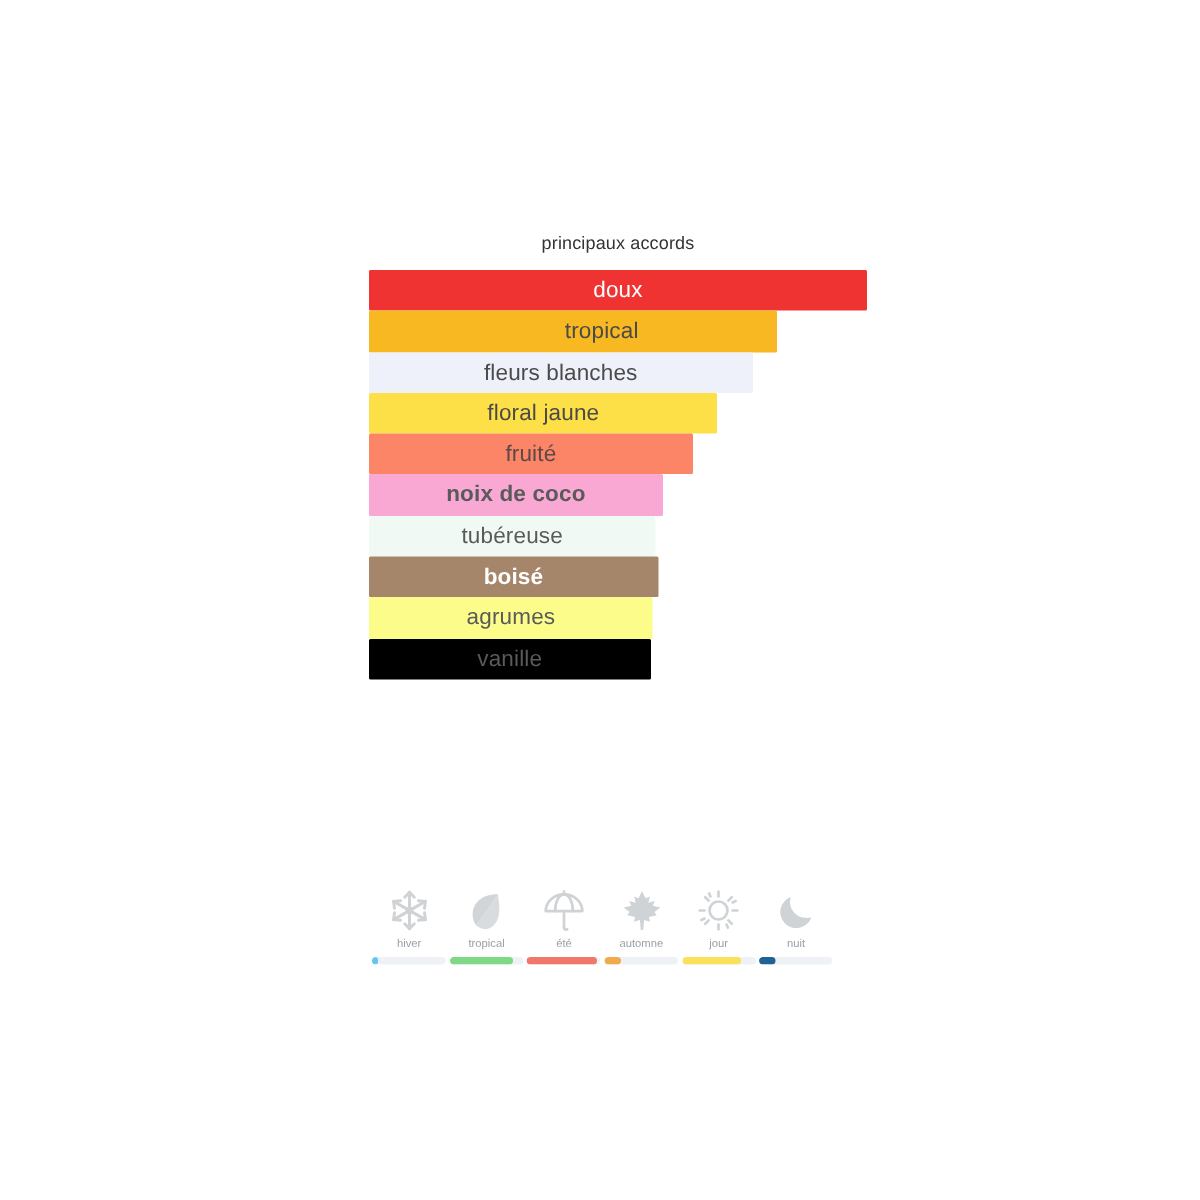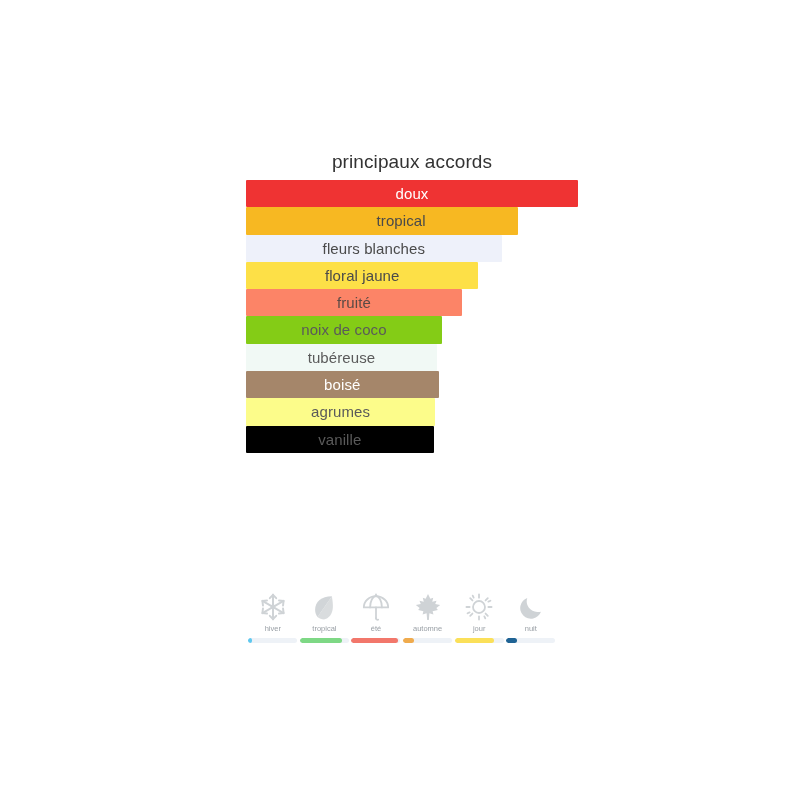--- a/index.html
+++ b/index.html
@@ -17,21 +17,21 @@
   }
 
   
   #accords-panel {
     position: absolute;
     left: 246px;
     top: 152px;
     width: 340px;
   }
   #chart-title {
-    font-size: 19px;
+    font-size: 12px;
     color: #333333;
     text-align: center;
     line-height: 20px;
     width: 332px;
     margin: 0 0 8px 0;
     letter-spacing: 0.1px;
   }
   #bars {
     position: relative;
     width: 332px;
@@ -136,32 +136,32 @@
           <div class="bar-fill" style="width: 70%; background: rgb(253, 224, 71);">
             <span class="bar-label" style="color: rgb(74, 74, 74);">floral jaune</span>
           </div>
         </div>
         <div class="bar-row">
           <div class="bar-fill" style="width: 65%; background: rgb(252, 132, 103);">
             <span class="bar-label" style="color: rgb(90, 74, 69);">fruité</span>
           </div>
         </div>
         <div class="bar-row">
-          <div class="bar-fill" style="width: 59%; background: #84cc16;">
+          <div class="bar-fill" style="width: 59%; background: #f9a8d4; font-weight: bold;">
             <span class="bar-label" style="color: rgb(90, 90, 90);">noix de coco</span>
           </div>
         </div>
         <div class="bar-row">
           <div class="bar-fill" style="width: 57.5%; background: rgb(241, 249, 245);">
             <span class="bar-label" style="color: rgb(90, 90, 90);">tubéreuse</span>
           </div>
         </div>
         <div class="bar-row">
           <div class="bar-fill" style="width: 58%; background: rgb(165, 134, 106);">
-            <span class="bar-label" style="color: rgb(255, 255, 255);">boisé</span>
+            <span class="bar-label" style="color: rgb(255, 255, 255); font-weight: bold;">boisé</span>
           </div>
         </div>
         <div class="bar-row">
           <div class="bar-fill" style="width: 57%; background: rgb(252, 252, 138);">
             <span class="bar-label" style="color: rgb(90, 90, 90);">agrumes</span>
           </div>
         </div>
         <div class="bar-row">
           <div class="bar-fill" style="width: 56.5%; background: #000000;">
             <span class="bar-label" style="color: rgb(90, 90, 90);">vanille</span>

